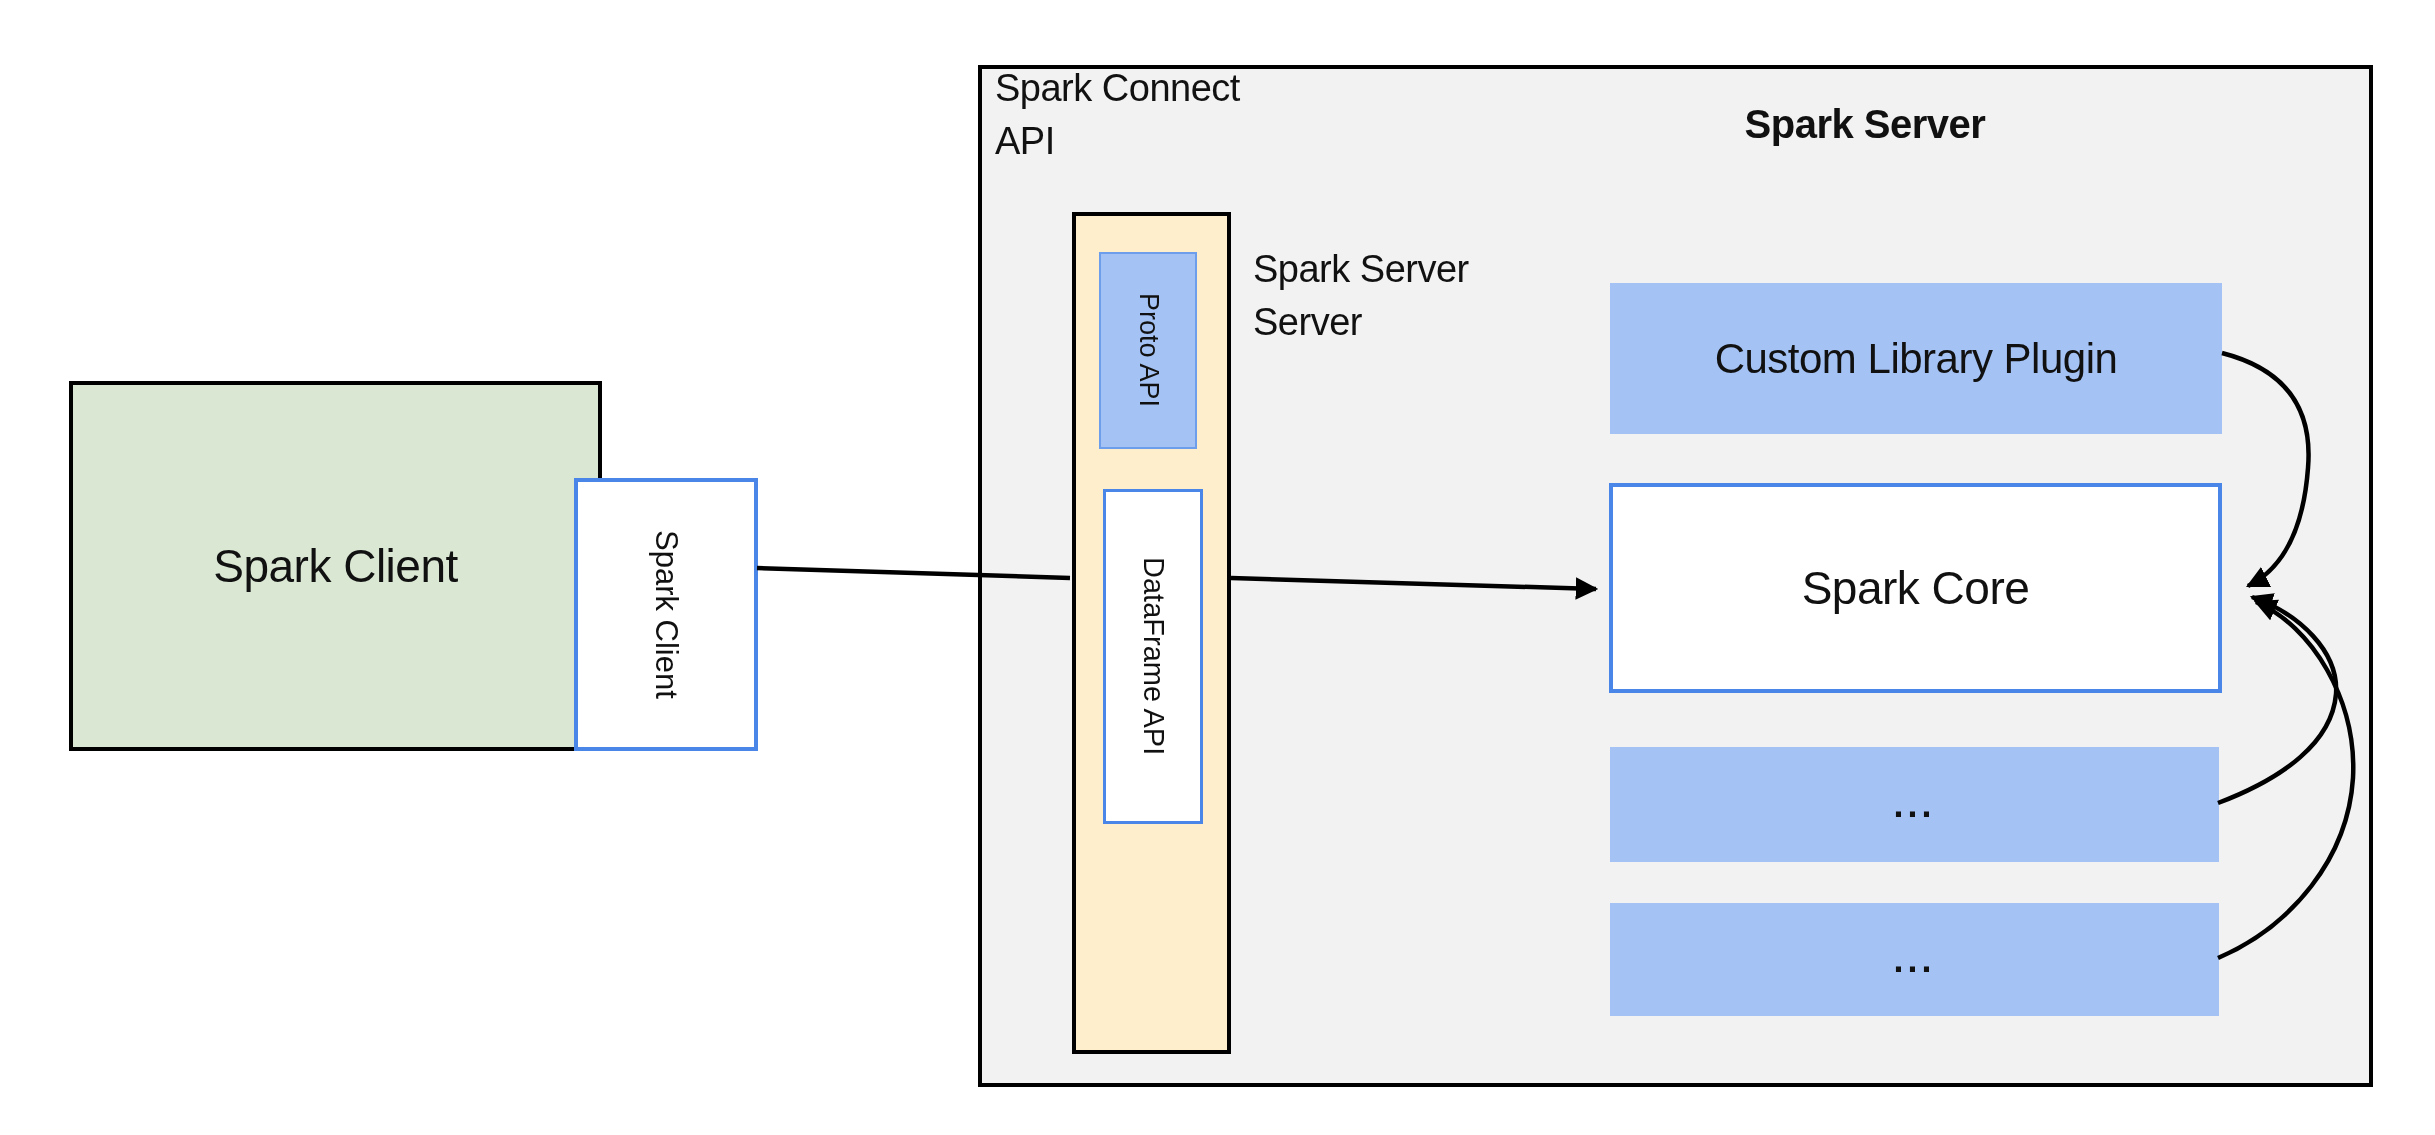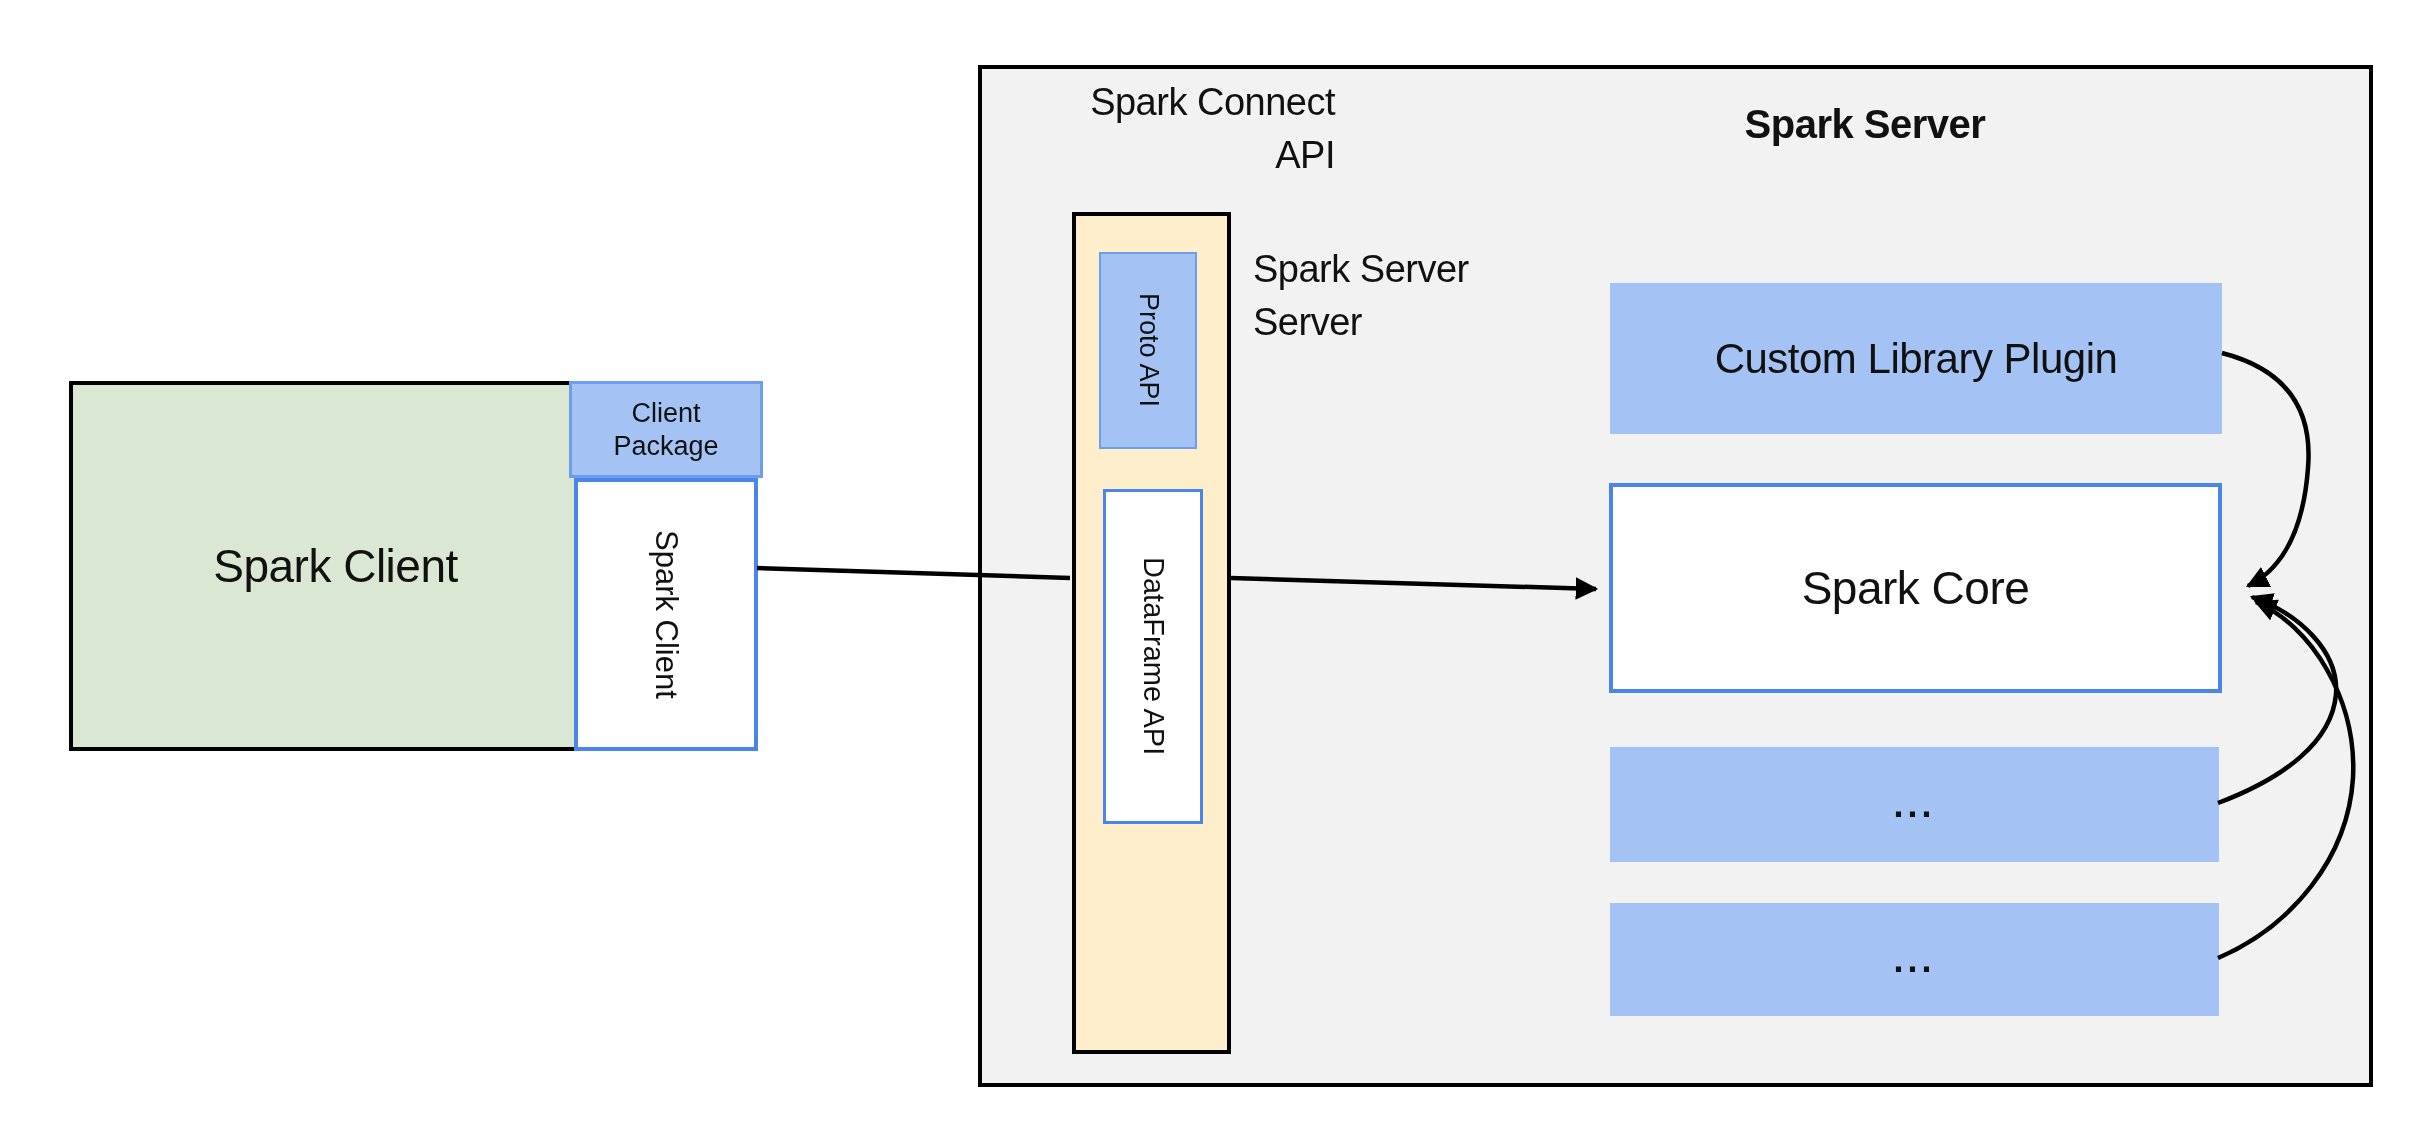--- a/index.html
+++ b/index.html
@@ -29,22 +29,22 @@
 
   
   .server-panel {
     left: 978px; top: 65px; width: 1395px; height: 1022px;
     background: var(--server_panel_fill);
     border: 4px solid var(--outline);
   }
 
   
   .connect-api-label {
-    left: 995px; top: 76px; width: 340px;
-    font-size: 38px; line-height: 53px; text-align: right;
+    left: 995px; top: 62px; width: 340px;
+    font-size: 38px; line-height: 53px; text-align: left;
     letter-spacing: -0.5px;
   }
   .server-title {
     left: 1690px; top: 102px; width: 350px;
     font-size: 40px; line-height: 44px; font-weight: 700; text-align: center;
     letter-spacing: -0.5px;
   }
   .server-library-label {
     left: 1253px; top: 243px; width: 340px;
     font-size: 38px; line-height: 53px; text-align: left;
@@ -152,24 +152,20 @@
 
   <div class="abs connect-api-label">
     <div>Spark Connect</div>
     <div>API</div>
   </div>
   <div class="abs server-title">Spark Server</div>
 
   <div class="box client-app-box flex-center">
     <div>Spark Client</div>
   </div>
-  <div class="box client-package-box flex-center">
-    <div>Client</div>
-    <div>Package</div>
-  </div>
   <div class="box spark-client-box flex-center">
     <span class="vtext">Spark Client</span>
   </div>
 
   <div class="box library-box"></div>
   <div class="box proto-api-box flex-center">
     <span class="vtext">Proto API</span>
   </div>
   <div class="box dataframe-api-box flex-center">
     <span class="vtext">DataFrame API</span>

